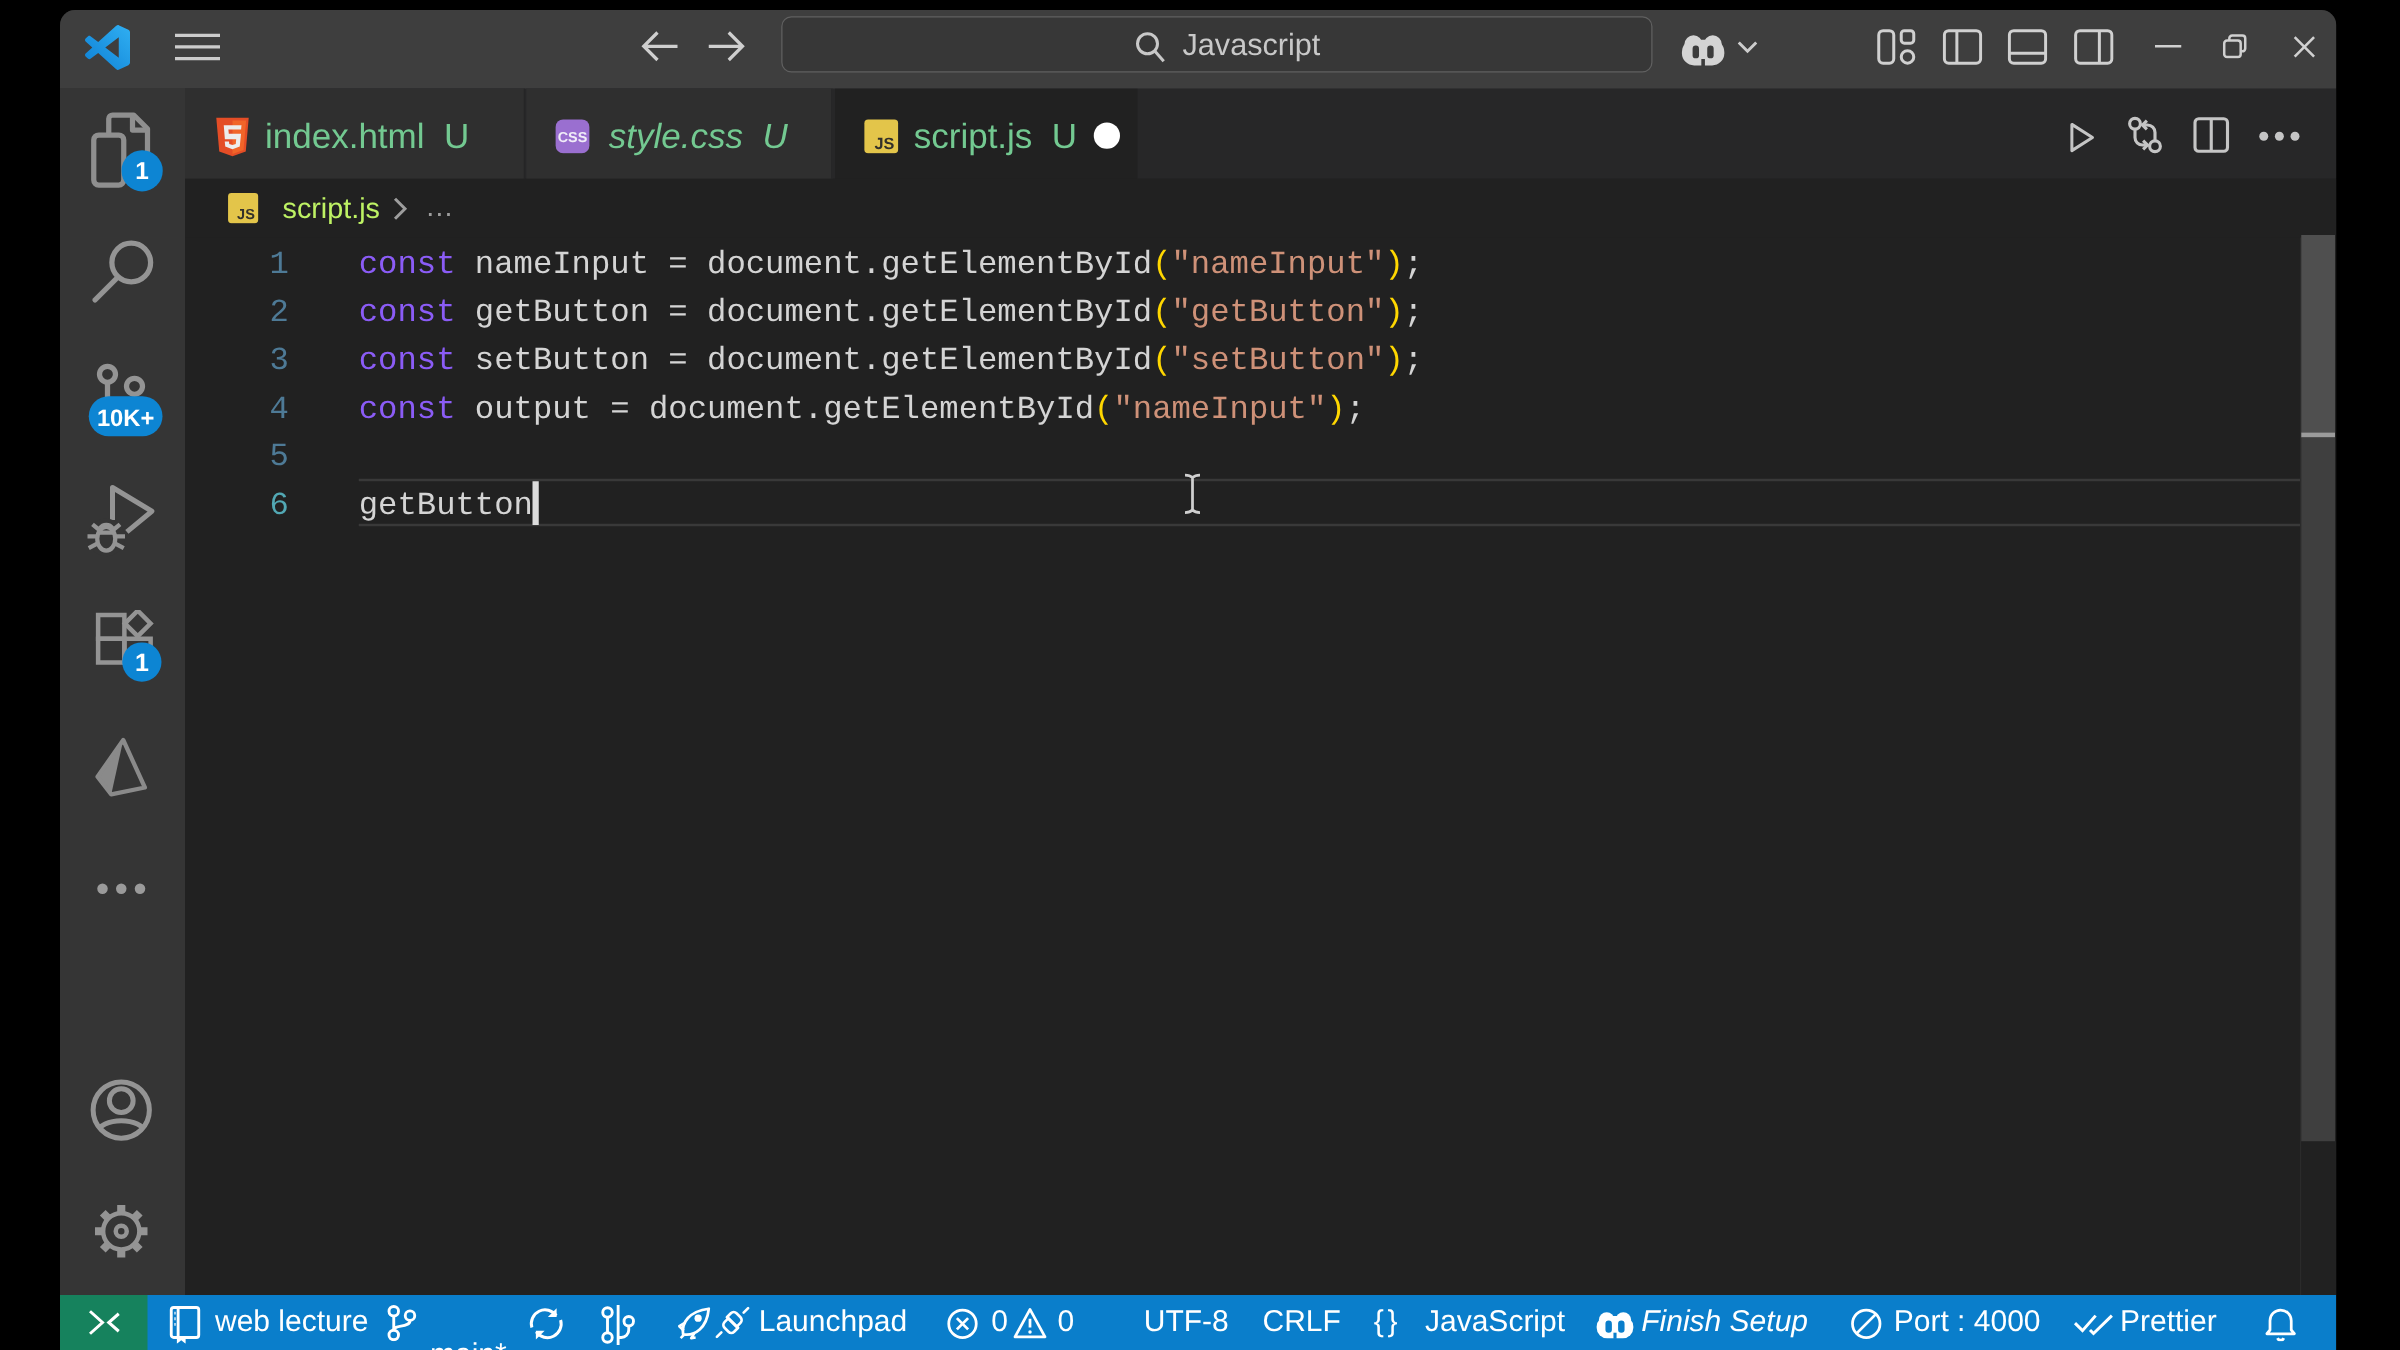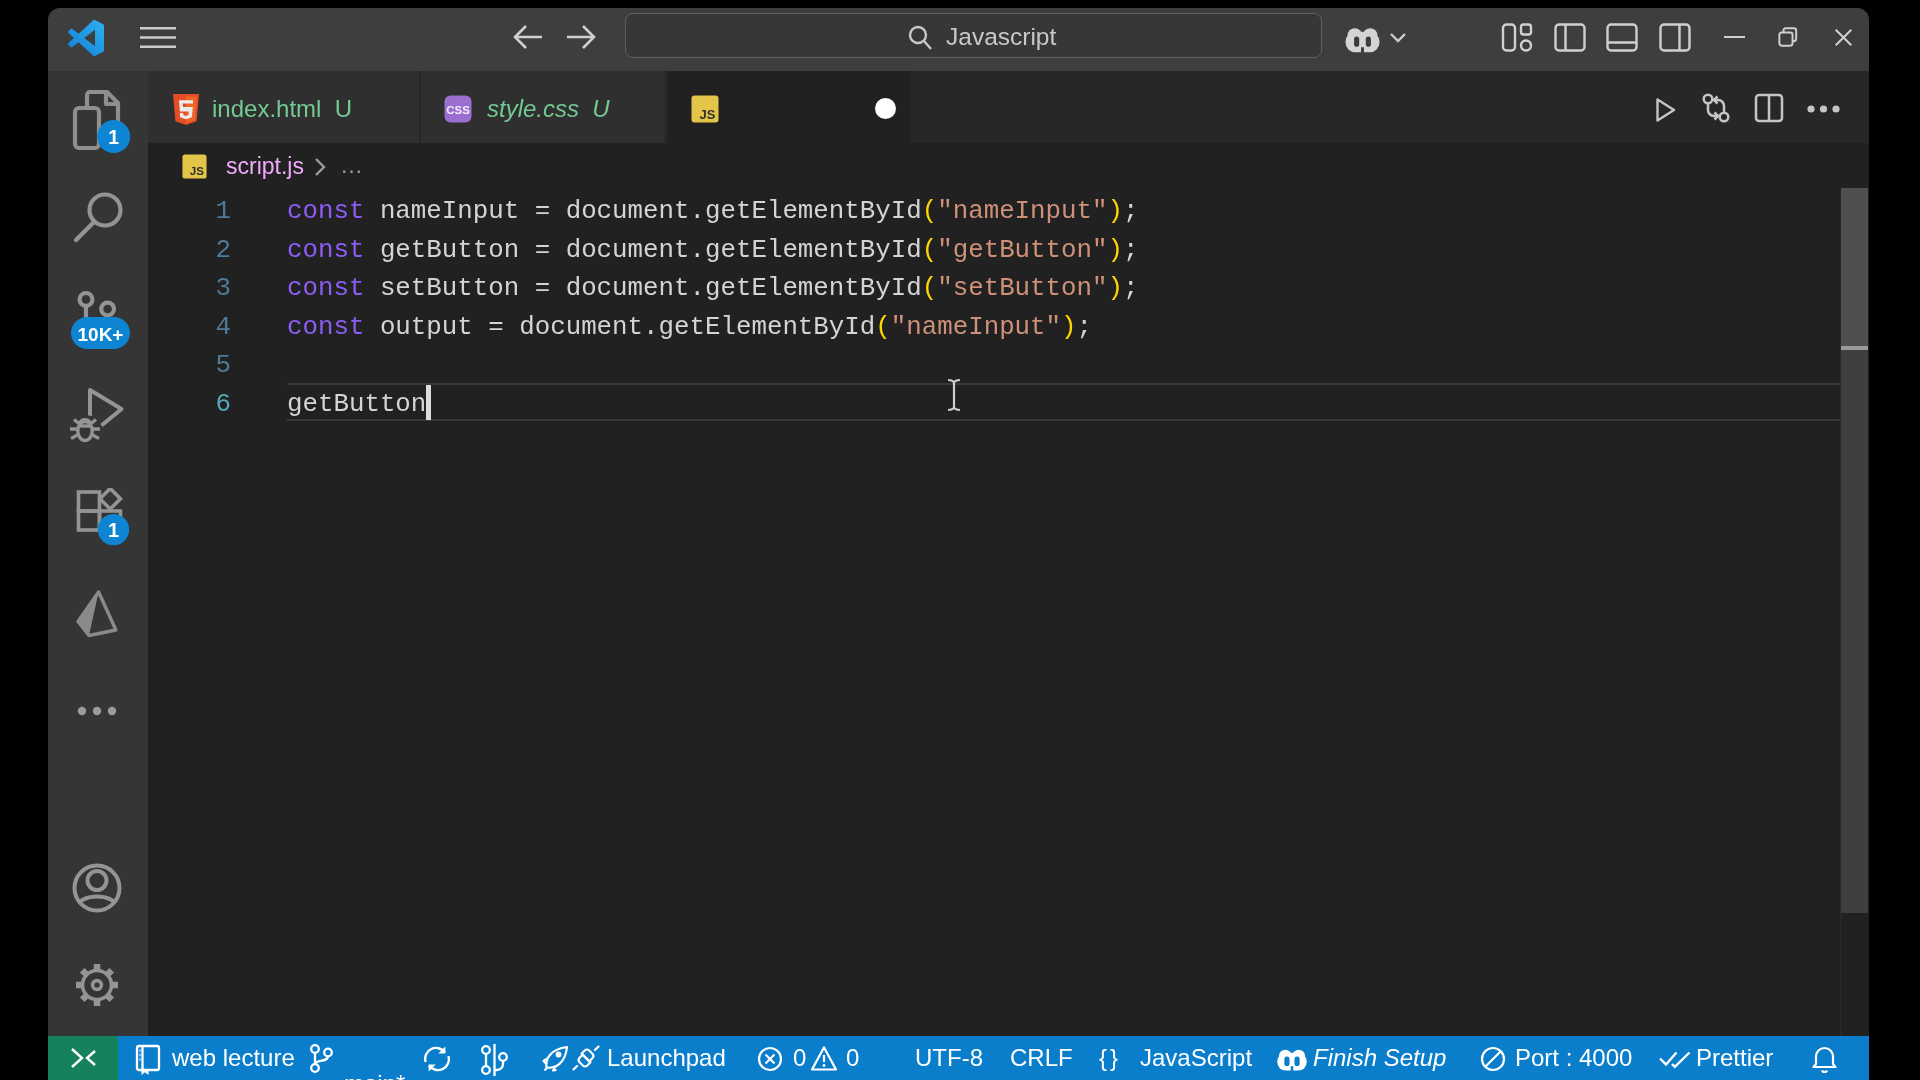--- a/index.html
+++ b/index.html
@@ -7,21 +7,21 @@
   body { font-family:"Liberation Sans", sans-serif; }
   #win { position:absolute; left:48px; top:8px; width:1821px; height:1072px;
          background:#212121; border-radius:12px 12px 0 0; overflow:hidden; }
   .abs { position:absolute; }
   #titlebar { left:0; top:0; width:1821px; height:63px; background:#3e3e3e; }
   #activitybar { left:0; top:63px; width:100px; height:965px; background:#353535; }
   #tabstrip { left:100px; top:63px; width:1721px; height:72px; background:#272728; }
   .tab { top:0; height:72px; }
   .tab.inactive { background:#2f2f2f; }
   .tab.active { background:#212121; }
-  .tabtext { font-size:24px; color:#73c991; }
+  .tabtext { font-size:28px; color:#73c991; }
   #breadcrumb { left:100px; top:135px; width:1721px; height:47px; background:#212121; }
   #editor { left:100px; top:182px; width:1721px; height:846px; background:#212121; }
   pre { font-family:"Liberation Mono", monospace; font-size:25.8px; line-height:38.5px; }
   #gutter { position:absolute; left:38px; top:3px; width:45px; text-align:right; color:#4e7a96; }
   #code { position:absolute; left:139px; top:3px; color:#d4d4d4; }
   .kw { color:#8b5cf6; } .str { color:#ce9178; } .par { color:#ffd700; }
   #statusbar { left:0; top:1028px; width:1821px; height:44px; background:#0a7ecb; color:#fff; font-size:24px; }
   .sitem { position:absolute; top:0; height:56px; line-height:44px; white-space:nowrap; }
   svg { display:block; }
 </style>
@@ -200,20 +200,21 @@
     </g>
   </svg>
 
   <div class="abs" id="tabstrip">
     <div class="abs tab inactive" style="left:0;width:272px;border-right:1px solid #252526;"></div>
     <div class="abs tab inactive" style="left:273px;width:245px;border-right:1px solid #252526;"></div>
     <div class="abs tab active" style="left:520px;width:242px;"></div>
 
     <div class="abs tabtext" style="left:64px;top:2px;height:72px;line-height:72px;">index.html&nbsp;&nbsp;U</div>
     <div class="abs tabtext" style="left:339px;top:2px;height:72px;line-height:72px;font-style:italic;">style.css&nbsp;&nbsp;U</div>
+    <div class="abs tabtext" style="left:583px;top:2px;height:72px;line-height:72px;">script.js&nbsp;&nbsp;U</div>
     <div class="abs" style="left:726.5px;top:26.5px;width:21px;height:21px;border-radius:50%;background:#ffffff;"></div>
 
     <svg class="abs" style="left:24px;top:23px" width="28" height="32" viewBox="0 0 28 32">
       <polygon points="1,0 27,0 24.6,27.2 14,31 3.4,27.2" fill="#e44d26"></polygon>
       <polygon points="14,2.4 24.9,2.4 22.8,26 14,29.1" fill="#f16529"></polygon>
       <path d="M7 6.2 h14.2 l-0.35 3.4 H10.7 l0.35 3.4 h9.8 l-1.05 10.2 -5.8 2.1 -5.8 -2.1 -0.4 -4.1 h3.4 l0.2 2 2.6 0.9 2.6 -0.9 0.35 -3.7 H7.9 z" fill="#ececec"></path>
     </svg>
 
     <svg class="abs" style="left:296px;top:24px" width="28" height="28" viewBox="0 0 28 28">
       <rect x="0.5" y="0.5" width="27" height="27" rx="6" fill="#9a6fd0"></rect>
@@ -249,21 +250,21 @@
         <circle cx="17.5" cy="5" r="3.6" fill="#c5c5c5"></circle>
         <circle cx="30" cy="5" r="3.6" fill="#c5c5c5"></circle>
     </svg>
   </div>
 
   <div class="abs" id="breadcrumb">
     <svg class="abs" style="left:34px;top:11px" width="25" height="25" viewBox="0 0 28 28">
       <rect x="0.5" y="0.5" width="27" height="27" rx="3" fill="#e3c54a"></rect>
       <text x="24.5" y="24" font-size="13" font-weight="bold" fill="#32302a" text-anchor="end" font-family="Liberation Sans">JS</text>
     </svg>
-    <div class="abs" style="left:78px;top:0;height:47px;line-height:47px;font-size:23px;color:#f0abfc;">script.js</div>
+    <div class="abs" style="left:78px;top:0;height:47px;line-height:47px;font-size:23px;color:#bef264;">script.js</div>
     <svg class="abs" style="left:166px;top:14px" width="12" height="20" viewBox="0 0 12 20">
       <path d="M2 2 l8 8 -8 8" stroke="#9d9d9d" stroke-width="2.4" fill="none"></path>
     </svg>
     <div class="abs" style="left:192px;top:0;height:44px;line-height:44px;font-size:23px;color:#9d9d9d;">…</div>
   </div>
 
   <div class="abs" id="editor">
     <div class="abs" style="left:139px;top:193px;width:1553px;height:38px;border-top:2px solid #393939;border-bottom:2px solid #393939;"></div>
     <pre id="gutter">1
 2

